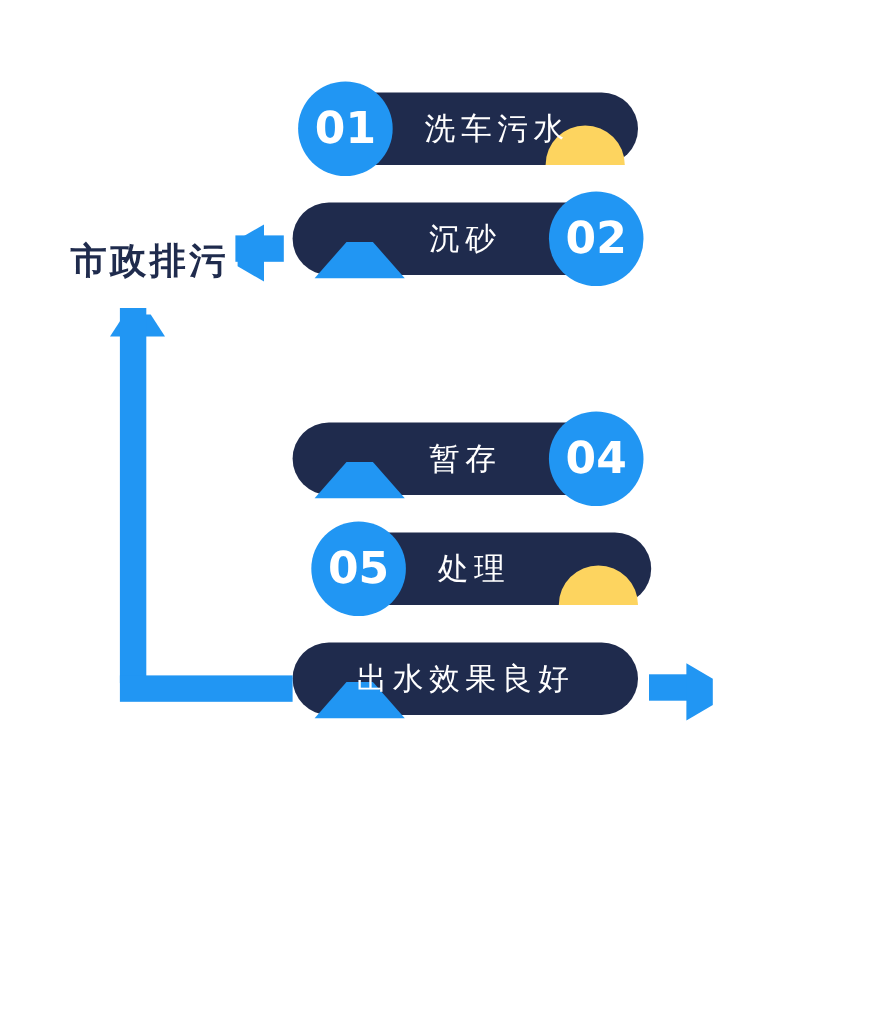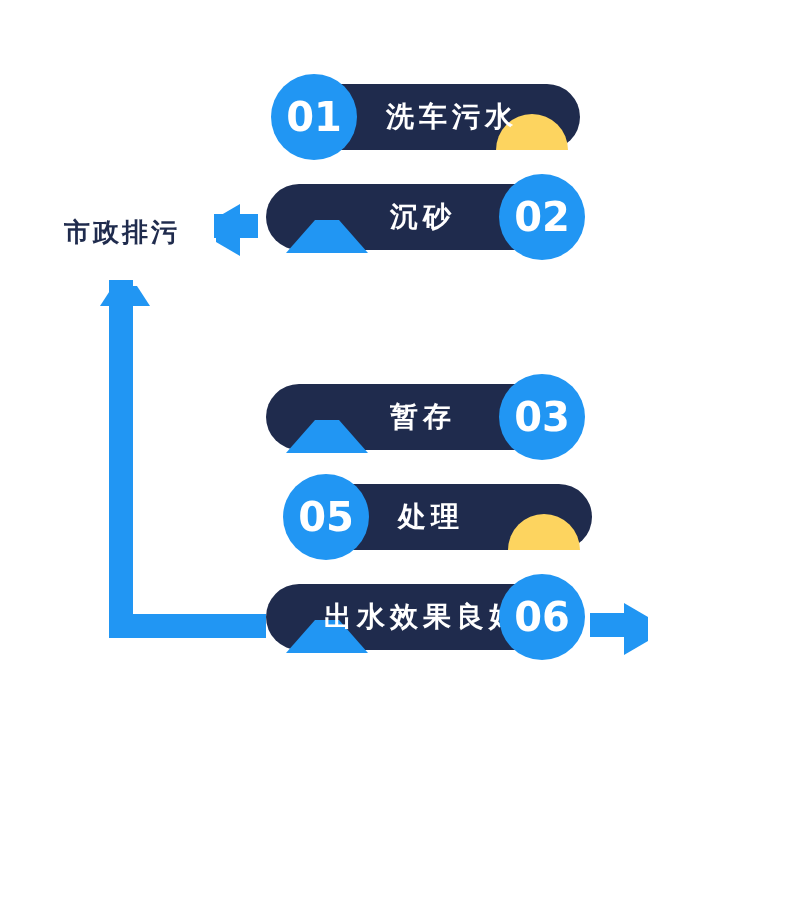--- a/index.html
+++ b/index.html
@@ -31,21 +31,21 @@
     align-items:center;
   }
   .pill.odd{left:258px;width:298px;padding-left:92px;justify-content:flex-start;}
   .pill.even{left:242px;width:314px;justify-content:center;}
   .r1{top:60px;}  .r2{top:160px;} .r3{top:260px;}
   .r4{top:360px;text-align:center;} .r5{top:460px;margin-left:12px;} .r6{top:560px;}
 
   .step-label{
     color:#ffffff;
     font-size:28px;
-    font-weight:700;
+    font-weight:400;
     letter-spacing:5px;
     white-space:nowrap;
     z-index:3;
   }
   .num-circle{
     position:absolute;
     top:-10px;
     width:86px;
     height:86px;
     border-radius:50%;
@@ -107,21 +107,21 @@
   #right-arrow-shaft{left:566px;top:589px;width:36px;height:8px;}
   #right-arrow-head{left:600px;top:579px;}
   #return-up-head{left:76px;top:238px;}
   #return-vertical{left:85px;top:256px;width:7px;height:341px;}
   #return-horizontal{left:85px;top:590px;width:157px;height:7px;}
 
   
   .side-label{
     position:absolute;
     color:var(--navy);
-    font-size:26px;
+    font-size:33px;
     font-weight:700;
     letter-spacing:3px;
     white-space:nowrap;
     text-align:right;
   }
   #left-outlet-label{left:28px;top:179px;}
   #right-outlet-label{left:646px;top:578px;}
 
   
   .description{
@@ -150,33 +150,32 @@
 
   <div class="pill even r2">
     <span class="step-label">沉砂</span>
     <span class="num-circle">02</span>
     <span class="tri-up"></span>
   </div>
 
 
   <div class="pill even r4">
     <span class="step-label">暂存</span>
-    <span class="num-circle">03</span>
+    <span class="num-circle">04</span>
     <span class="tri-up"></span>
   </div>
 
   <div class="pill odd r5">
     <span class="num-circle">05</span>
     <span class="step-label">处理</span>
     <span class="dome"></span>
   </div>
 
   <div class="pill even r6">
     <span class="step-label">出水效果良好</span>
-    <span class="num-circle">06</span>
     <span class="tri-up"></span>
   </div>
 
   <div class="shaft" id="left-arrow-shaft"></div>
   <div class="arrow-head-left" id="left-arrow-head"></div>
 
   <div class="arrow-head-up" id="return-up-head"></div>
   <div class="shaft" id="return-vertical"></div>
   <div class="shaft" id="return-horizontal"></div>
 

